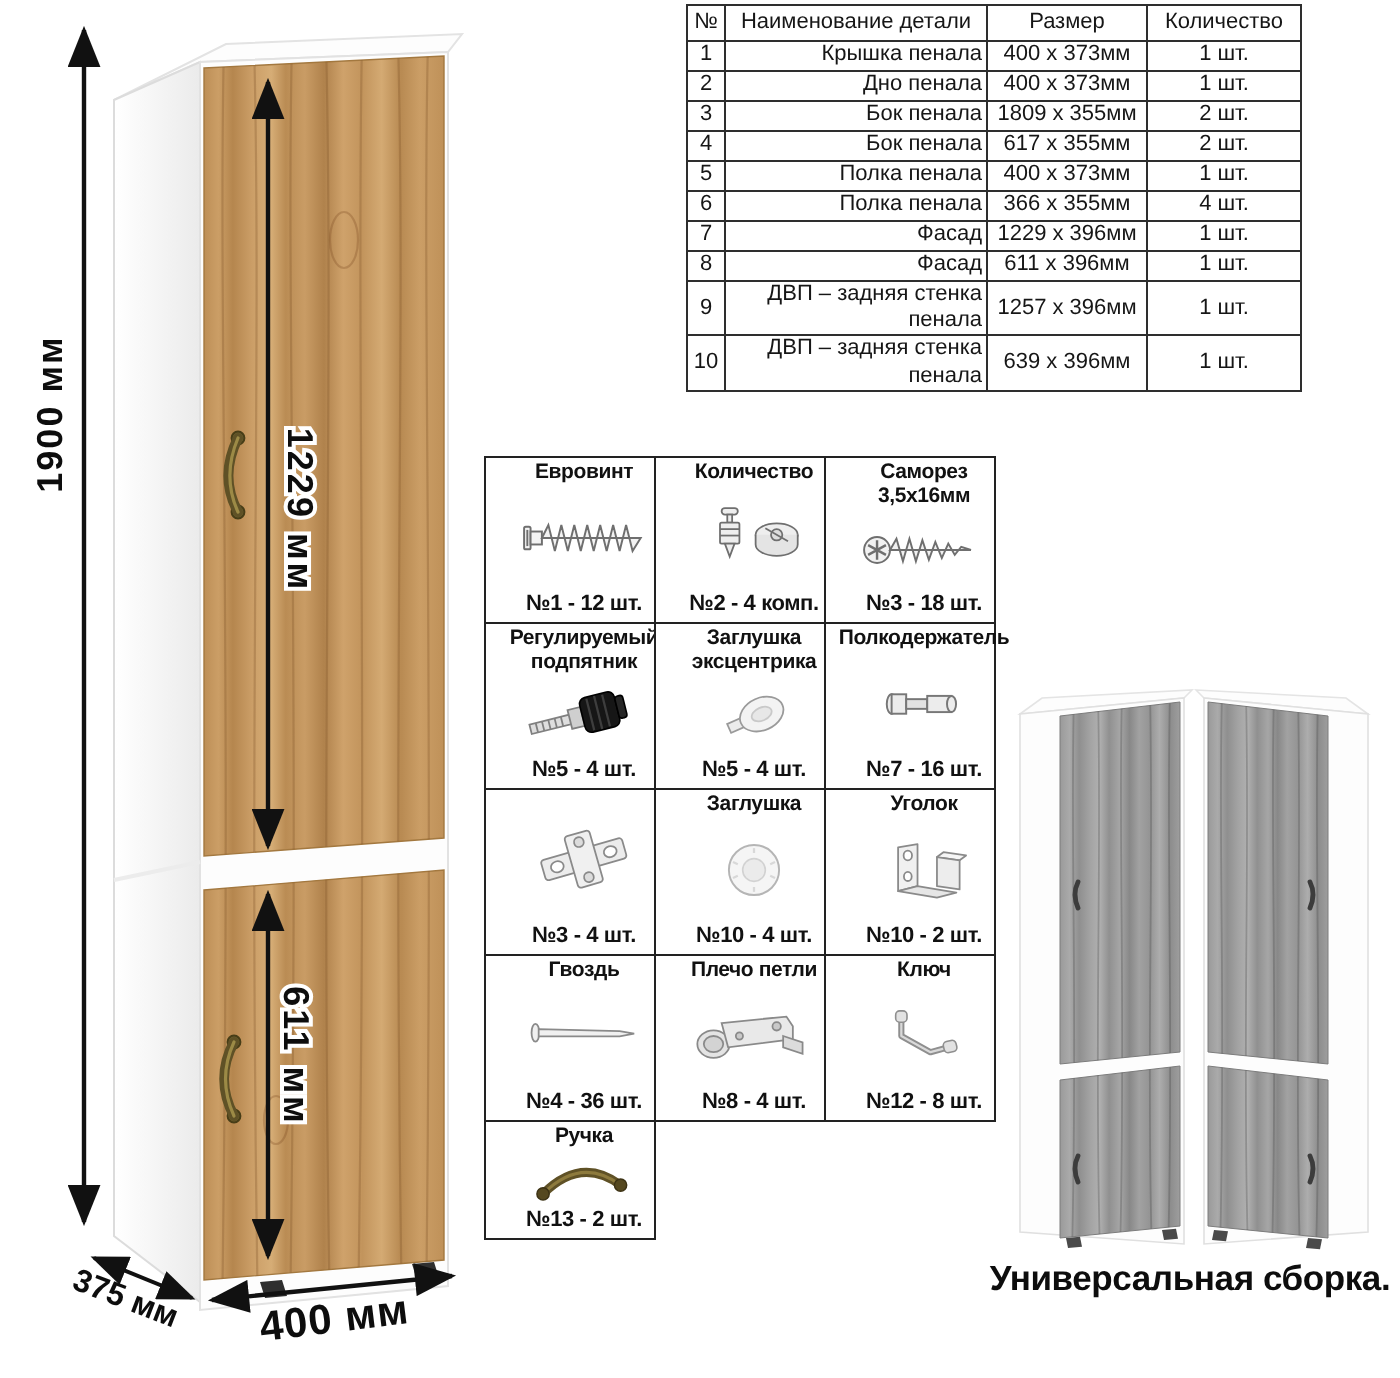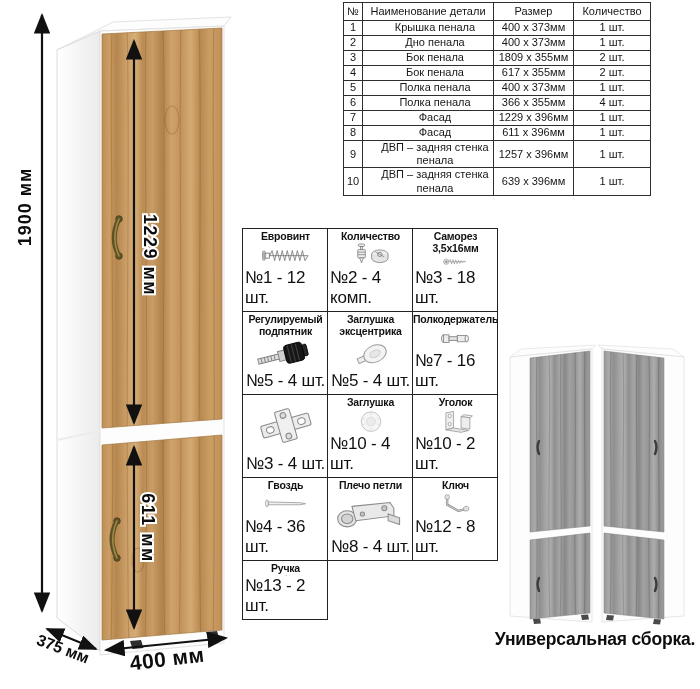--- a/index.html
+++ b/index.html
@@ -6,34 +6,34 @@
   body{width:700px;height:689px;font-family:"Liberation Sans",sans-serif;color:#111;}
   .stage{position:relative;width:700px;height:689px;background:#fff;overflow:hidden;}
 
   
   .parts{position:absolute;left:343px;top:2px;width:307px;border-collapse:collapse;
          table-layout:fixed;font-size:11px;color:#161616;}
   .parts th,.parts td{border:1px solid #2e2e2e;padding:0 2px;text-align:center;line-height:1.2;
          overflow:hidden;}
   .parts th{font-weight:normal;height:17px;}
   .parts td{height:14px;}
-  .parts td.name{text-align:center;padding-left:16px;}
+  .parts td.name{text-align:right;padding-left:16px;}
 
   
   .hw-grid{position:absolute;left:242px;top:228px;width:256px;display:grid;
            grid-template-columns:85px 85px 85px;}
   .hw-cell{box-sizing:border-box;border:1px solid #222;background:#fff;height:84px;
            display:flex;flex-direction:column;align-items:center;justify-content:space-between;
-           padding:2px 1px 3px 2px;margin:0 -1px -1px 0;}
+           padding:2px 1px 3px 15px;margin:0 -1px -1px 0;}
   .hw-cell.last{height:60px;}
   .hw-title{font-weight:bold;font-size:10.5px;line-height:1.12;text-align:center;
             white-space:pre-line;letter-spacing:-0.2px;}
   .hw-iconbox{flex:1;display:flex;align-items:center;justify-content:center;width:100%;min-height:0;}
   .hw-iconbox svg{width:80px;height:100%;max-height:40px;}
-  .hw-label{font-weight:normal;font-size:17px;letter-spacing:-0.2px;}
+  .hw-label{font-weight:bold;font-size:11px;letter-spacing:-0.2px;}
 
   
   .cab-main{position:absolute;left:0;top:0;width:242px;height:689px;}
   .cab-gray{position:absolute;left:497px;top:342px;width:200px;height:288px;}
   .caption{position:absolute;left:488px;top:629px;width:214px;text-align:center;
            font-weight:bold;font-size:17.5px;letter-spacing:-0.2px;color:#0d0d0d;}
 
   .dim-text{font-family:"Liberation Sans",sans-serif;font-weight:bold;fill:#0d0d0d;}
 </style>
 </head>

